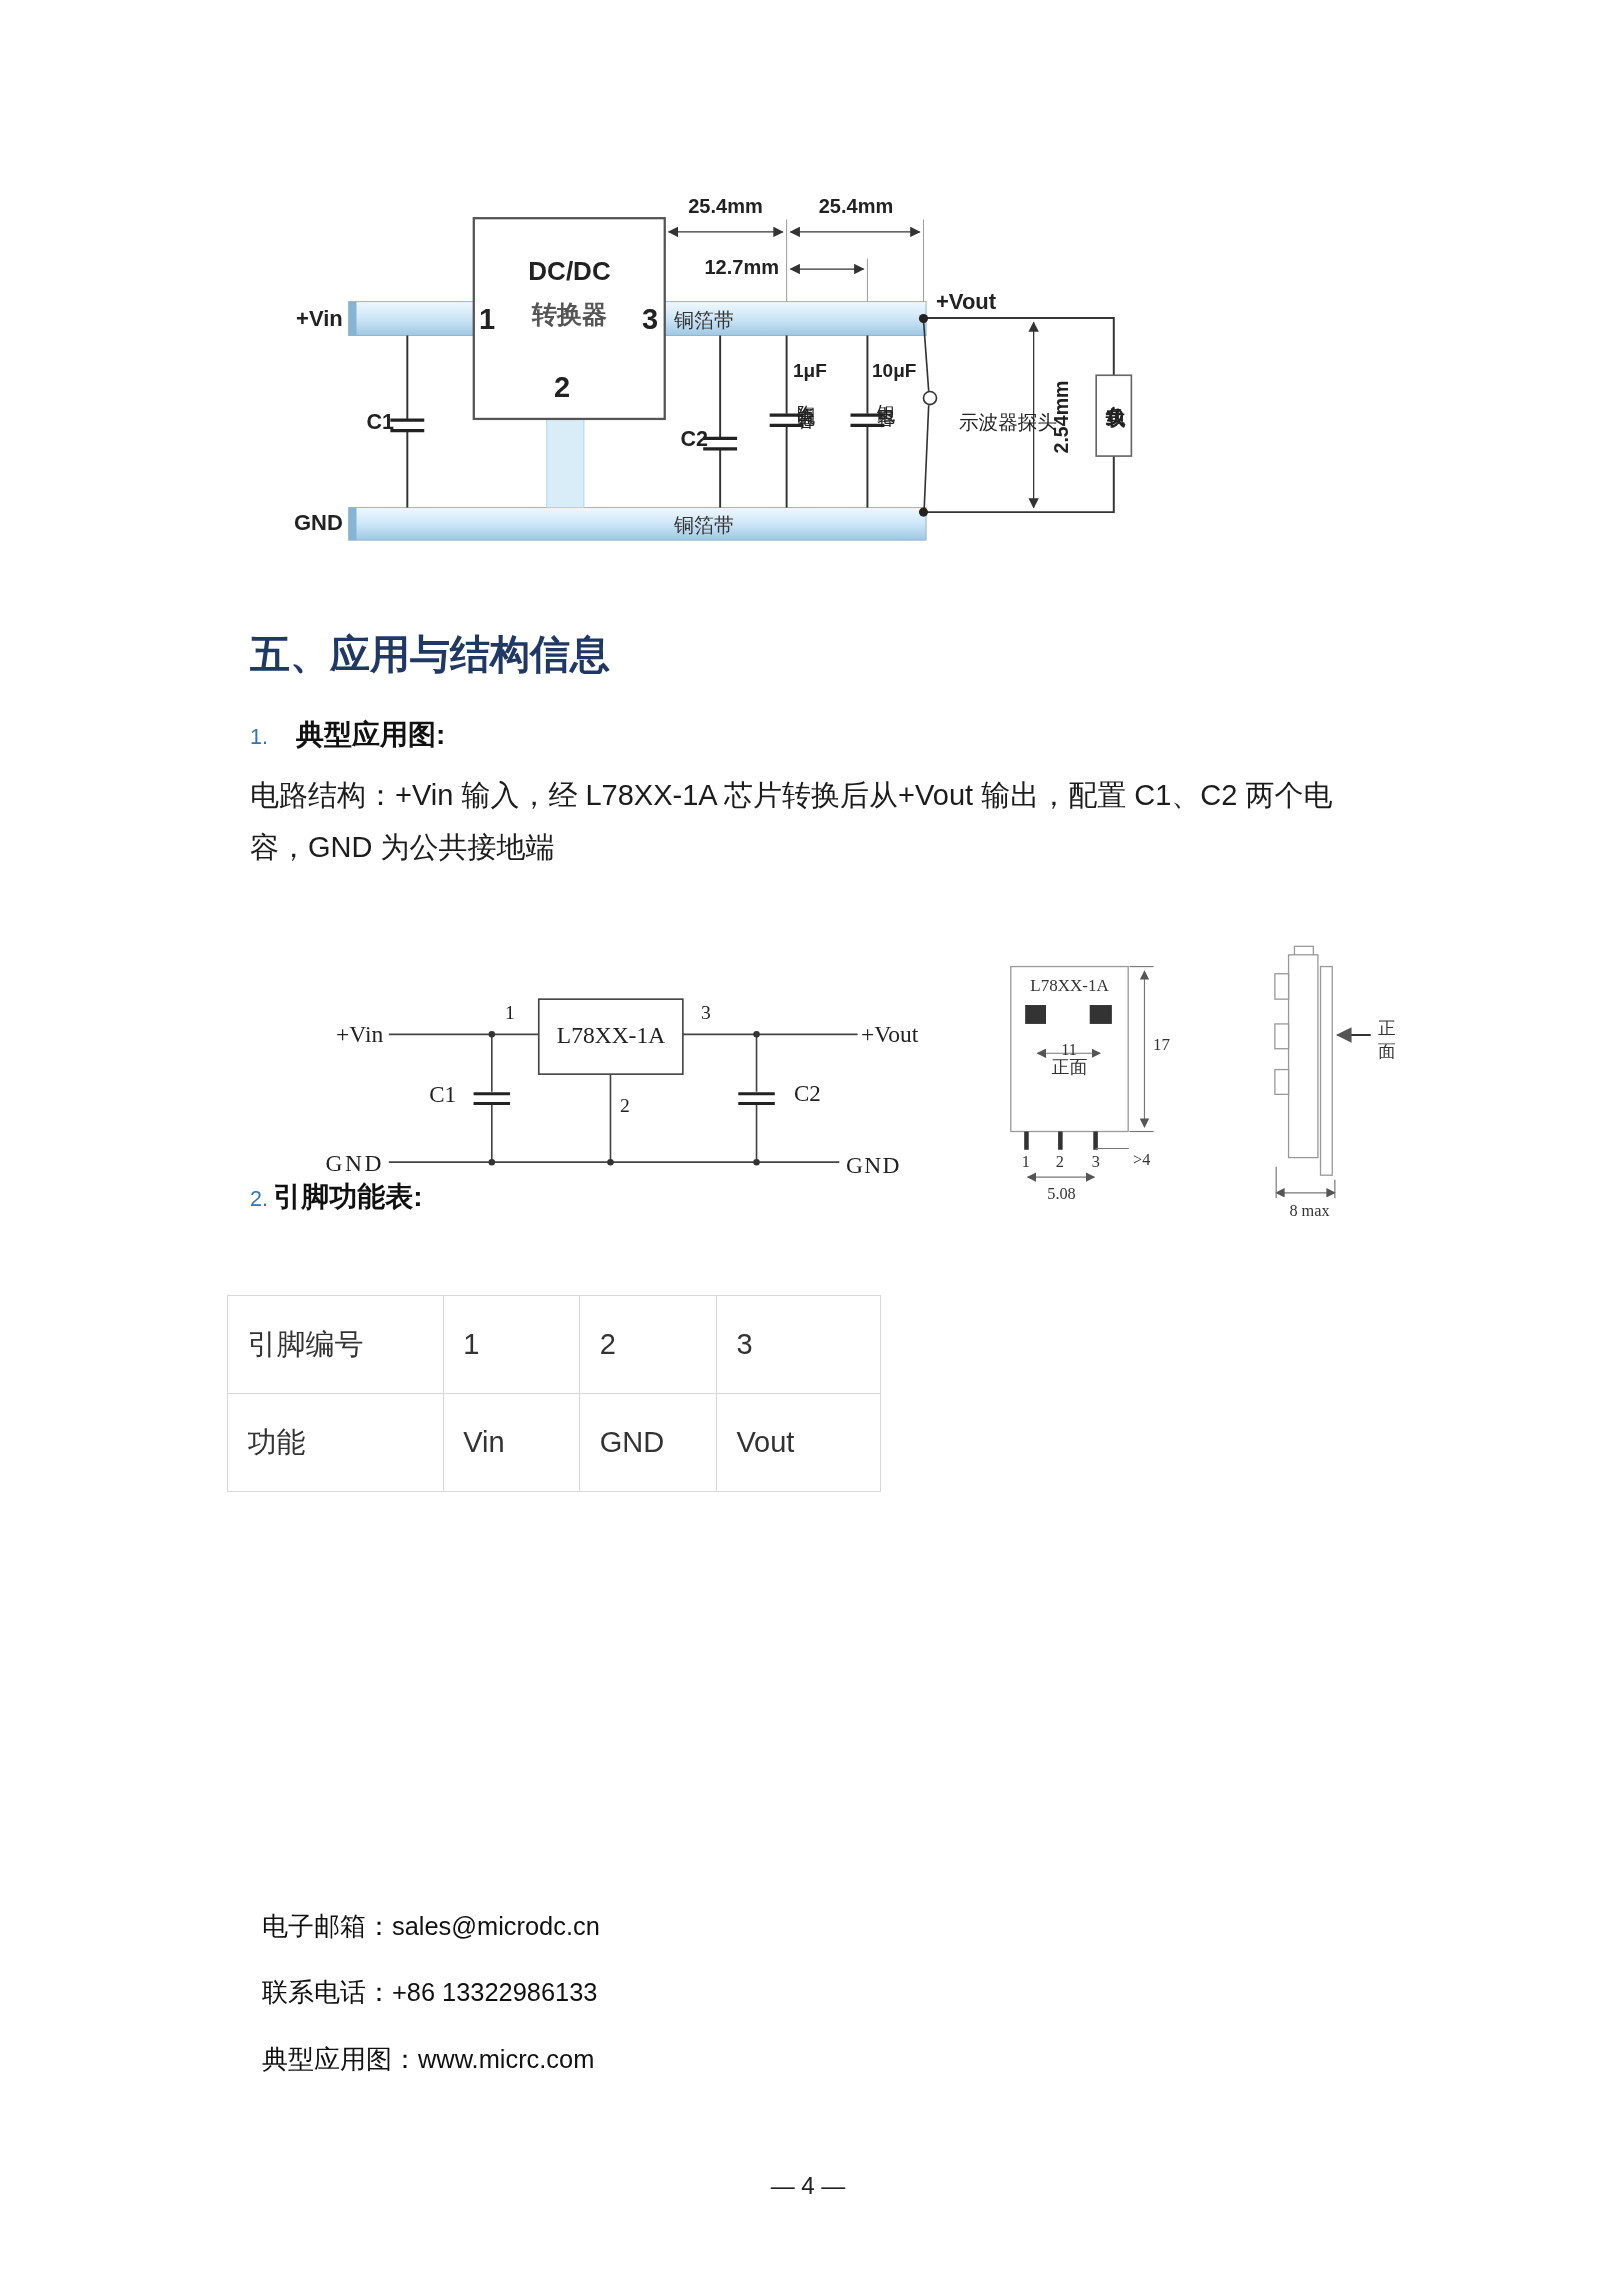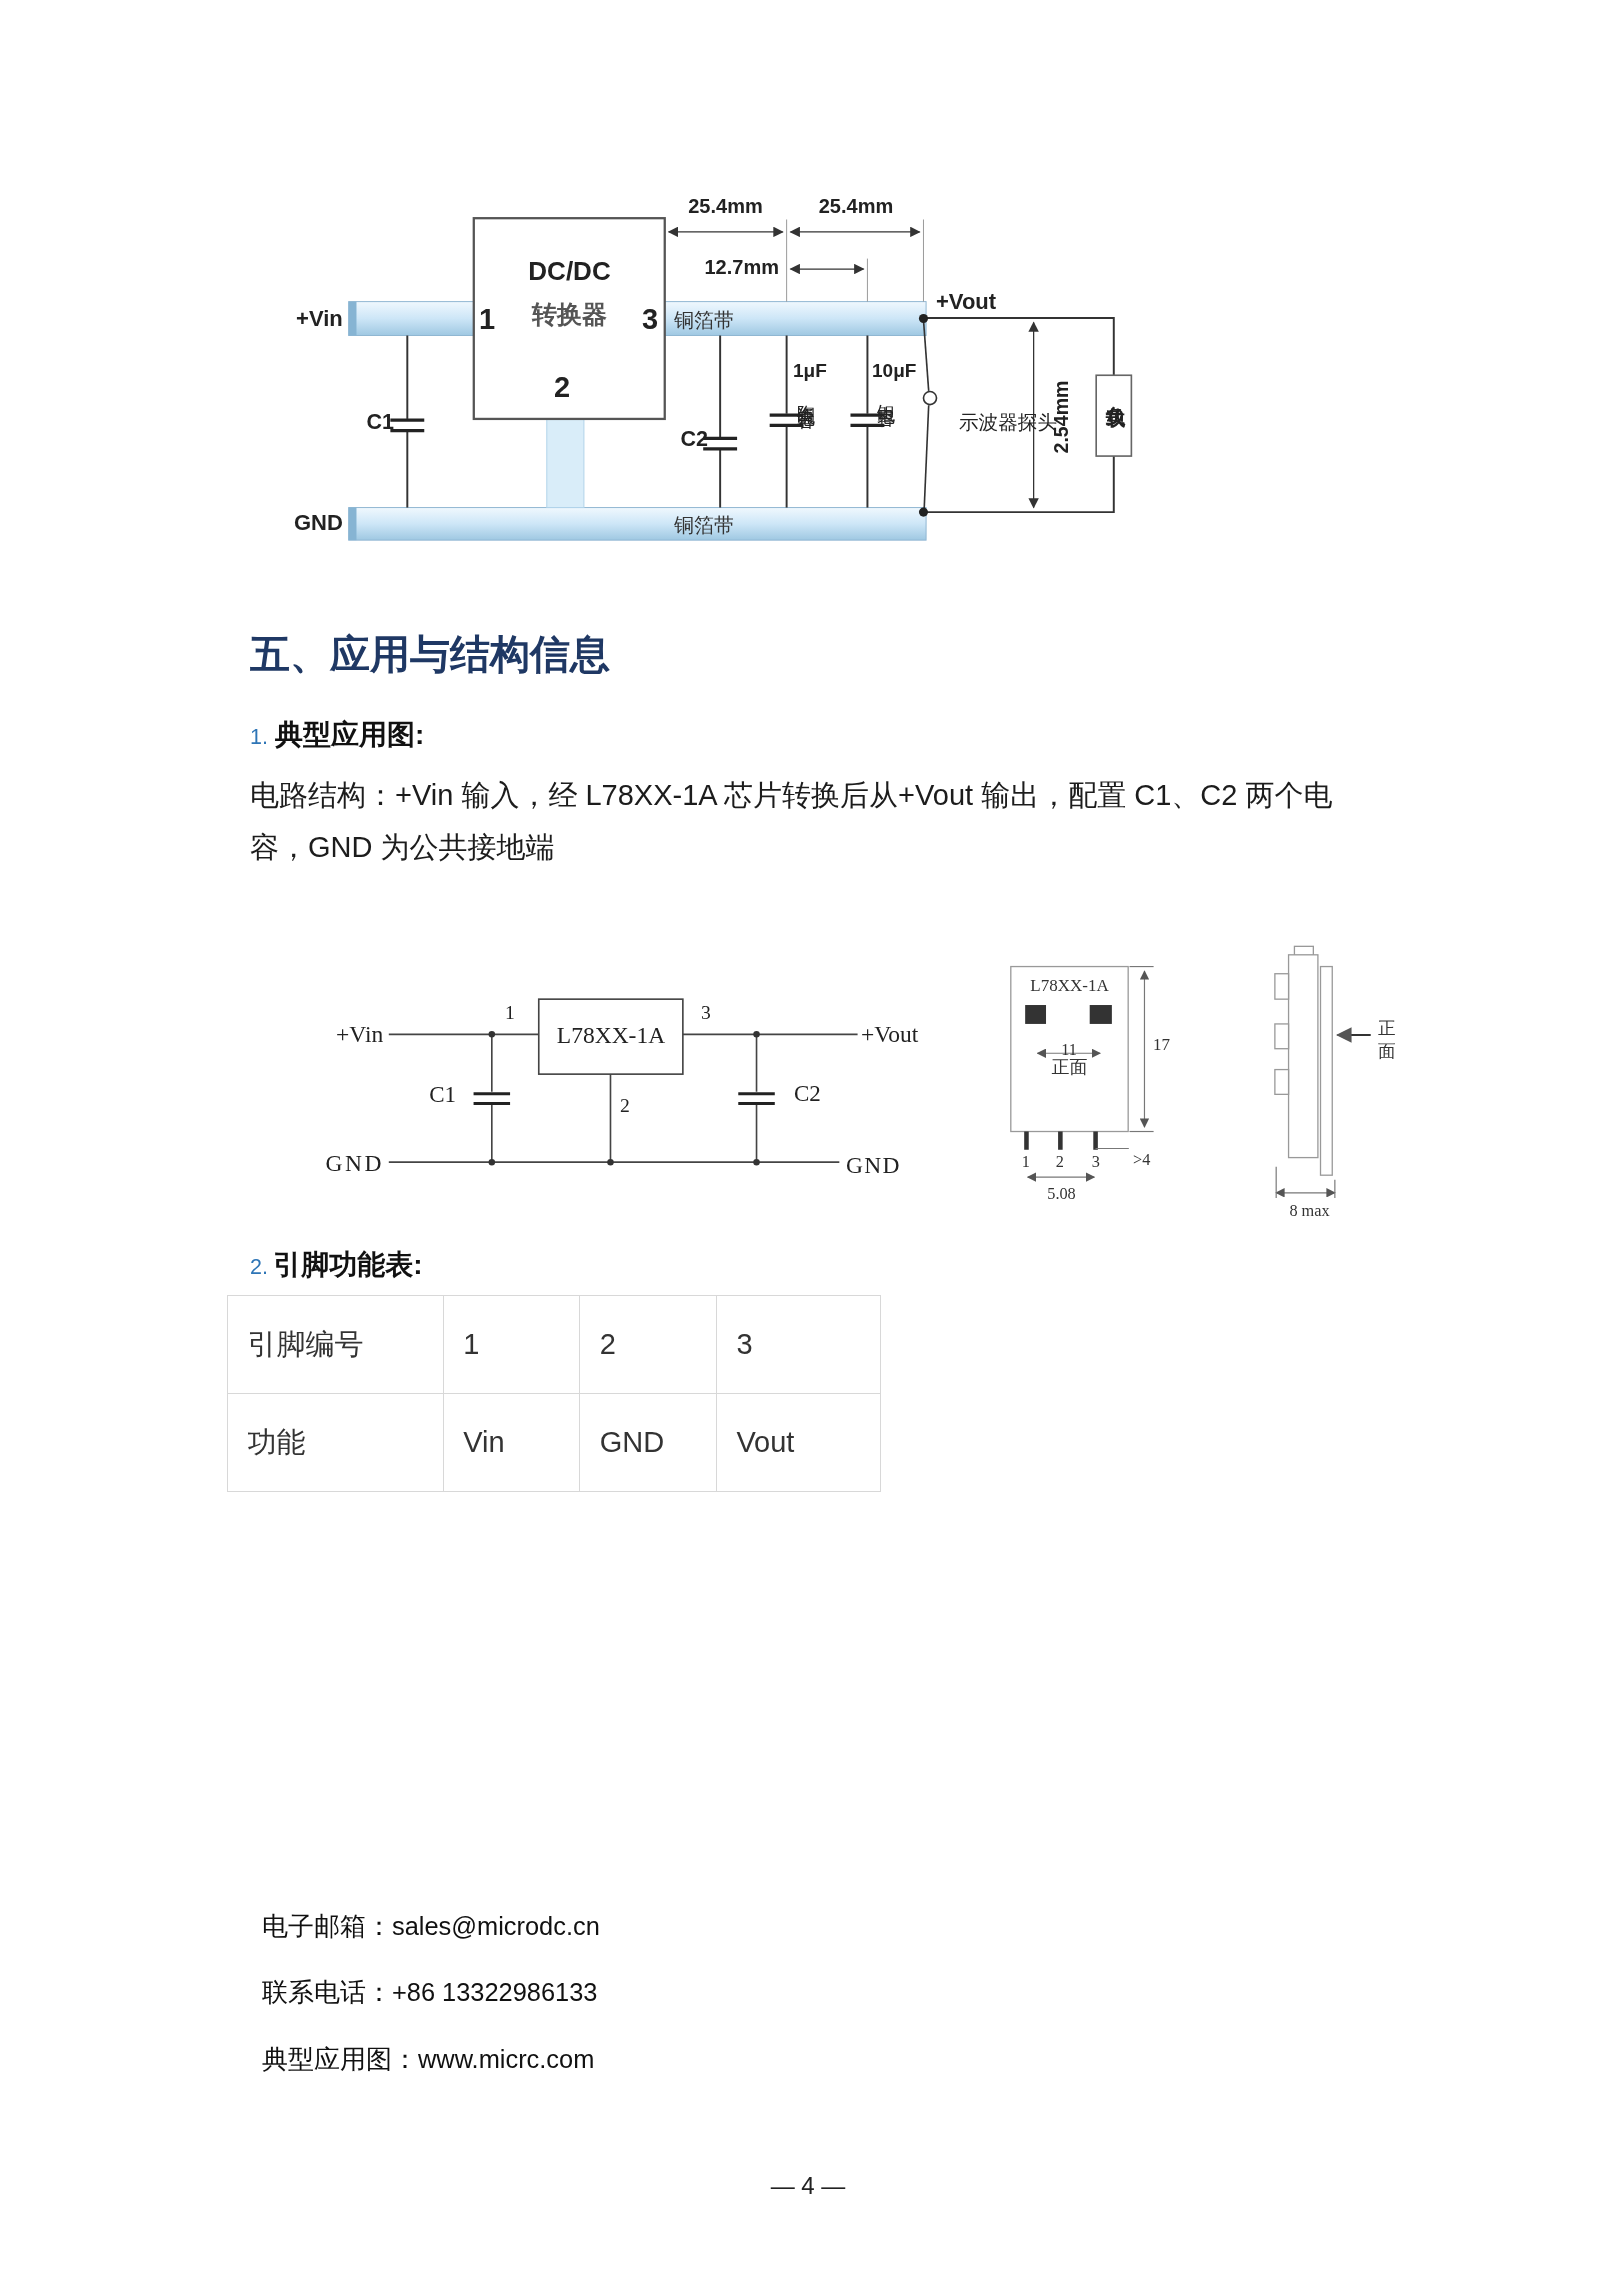--- a/index.html
+++ b/index.html
@@ -106,21 +106,21 @@
     <span class="lbl sans b" style="left:624px;top:177px;font-size:19px;">10μF</span>
     <span class="lbl sans vert" style="left:626px;top:207px;height:85px;font-size:18px;">钽电容</span>
     <span class="lbl sans" style="left:695px;top:226px;font-size:19.6px;margin-left:16px;">示波器探头</span>
     <span class="lbl sans b ctr" style="left:757px;top:223px;width:111px;height:22px;font-size:19.6px;transform:rotate(-90deg);transform-origin:center;">2.54mm</span>
     <span class="lbl sans b vert" style="left:855px;top:207px;height:56px;font-size:19.6px;">负载</span>
   </div>
 
   <div class="lbl sans b" style="left:250px;top:627px;font-size:40px;color:#1f3864;">五、应用与结构信息</div>
 
   <div class="lbl sans" style="left:250px;top:716px;font-size:21.5px;">
-    <span style="color:#2e75b6;">1.</span><span style="font-size:28px;font-weight:bold;color:#111;margin-left:7px;">典型应用图:</span>
+    <span style="color:#2e75b6;">1.</span><span style="font-size:28px;font-weight:bold;color:#111;margin-left:28px;">典型应用图:</span>
   </div>
 
   <div class="lbl sans" style="left:250px;top:769px;font-size:29px;line-height:52px;color:#1c1c1c;">
     <div>电路结构：+Vin 输入，经 L78XX-1A 芯片转换后从+Vout 输出，配置 C1、C2 两个电</div>
     <div>容，GND 为公共接地端</div>
   </div>
 
   <div class="diag" style="left:306px;top:945px;width:1141px;height:300px;">
     <svg width="1141" height="300" viewBox="0 0 1750 460">
       <defs>
@@ -204,21 +204,21 @@
     <span class="lbl ser ctr" style="left:744px;top:207px;width:19.6px;font-size:16.3px;color:#333;">2</span>
     <span class="lbl ser ctr" style="left:780px;top:207px;width:19.6px;font-size:16.3px;color:#333;">3</span>
     <span class="lbl ser ctr" style="left:721px;top:239px;width:69px;font-size:16.3px;color:#333;">5.08</span>
     <span class="lbl ser" style="left:827px;top:205px;font-size:16.3px;color:#333;">&gt;4</span>
     <span class="lbl ser" style="left:847px;top:90px;font-size:17px;color:#333;">17</span>
 
     <span class="lbl ser" style="left:1072px;top:72px;width:21px;font-size:17.6px;line-height:1.3;color:#333;white-space:normal;word-break:break-all;">正面</span>
     <span class="lbl ser ctr" style="left:957px;top:256px;width:93px;font-size:16.3px;color:#333;">8 max</span>
   </div>
 
-  <div class="lbl sans" style="left:250px;top:1246px;font-size:21.5px;">
+  <div class="lbl sans" style="left:250px;top:1178px;font-size:21.5px;">
     <span style="color:#2e75b6;">2.</span><span style="font-size:28px;font-weight:bold;color:#111;margin-left:5.2px;">引脚功能表:</span>
   </div>
 
   <table class="pintab">
     <tbody>
         <tr>
       <td style="width:194px;">引脚编号</td>
       <td style="width:115px;">1</td>
       <td style="width:115px;">2</td>
       <td style="width:143px;">3</td>

